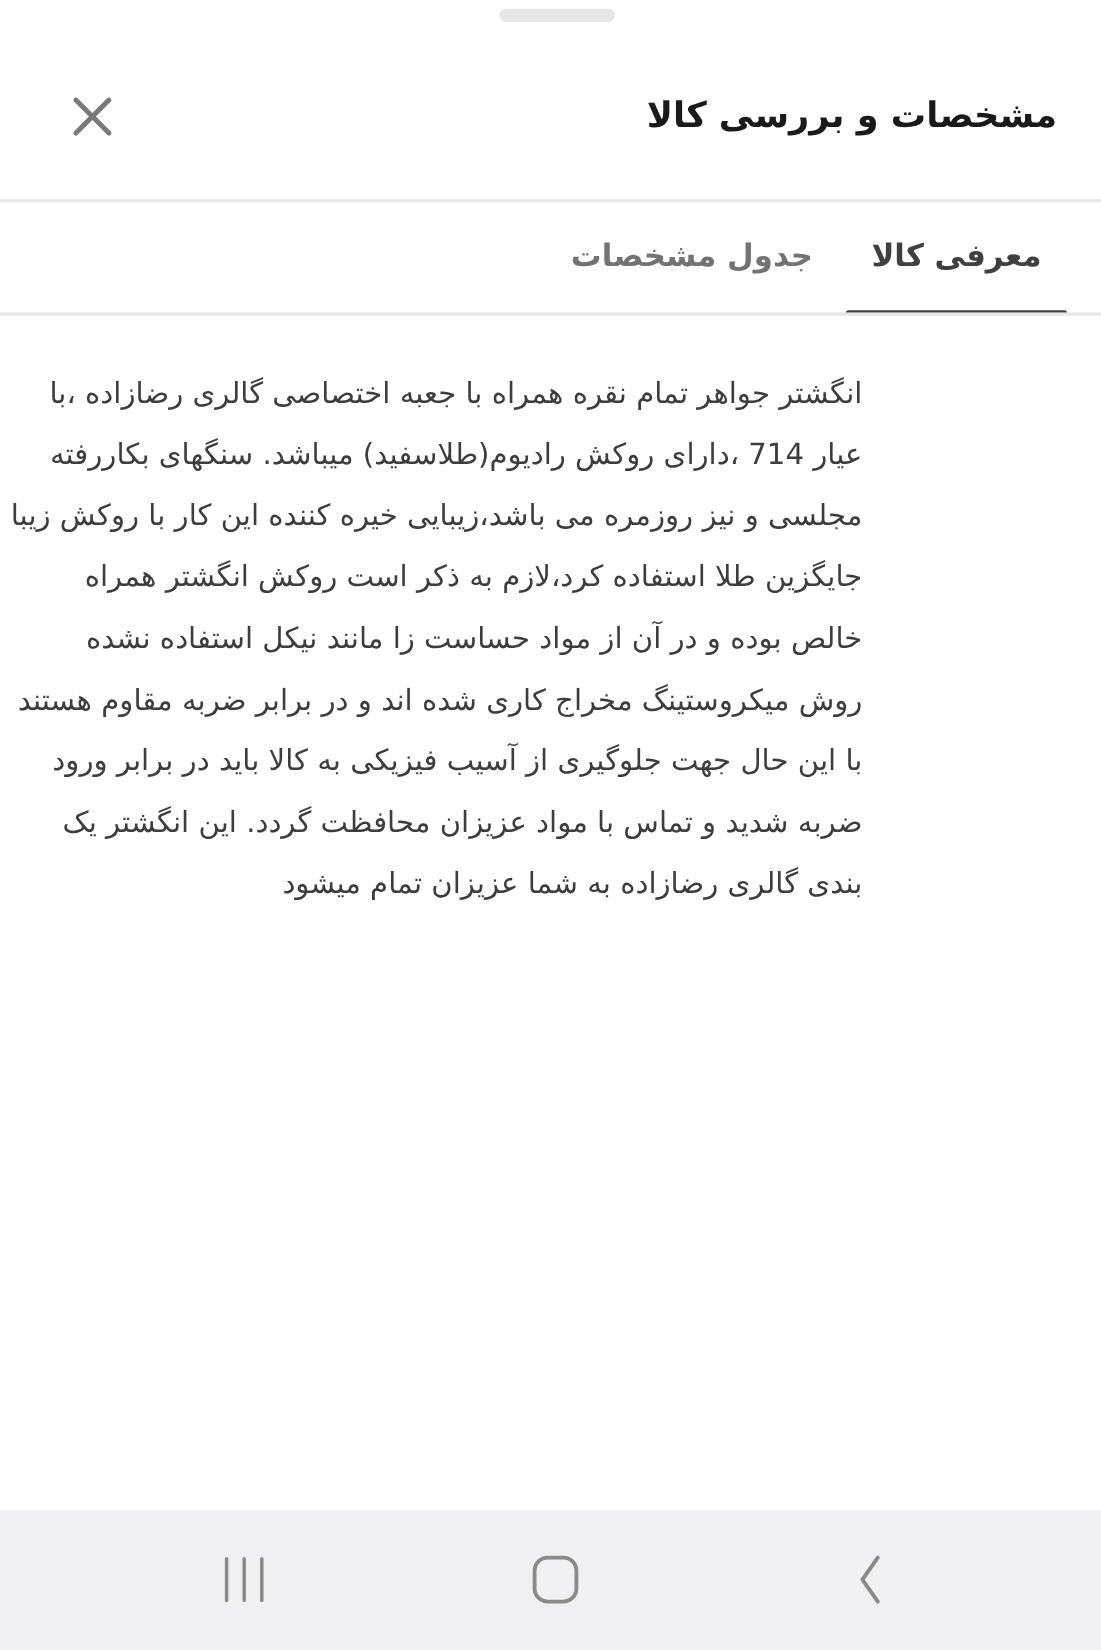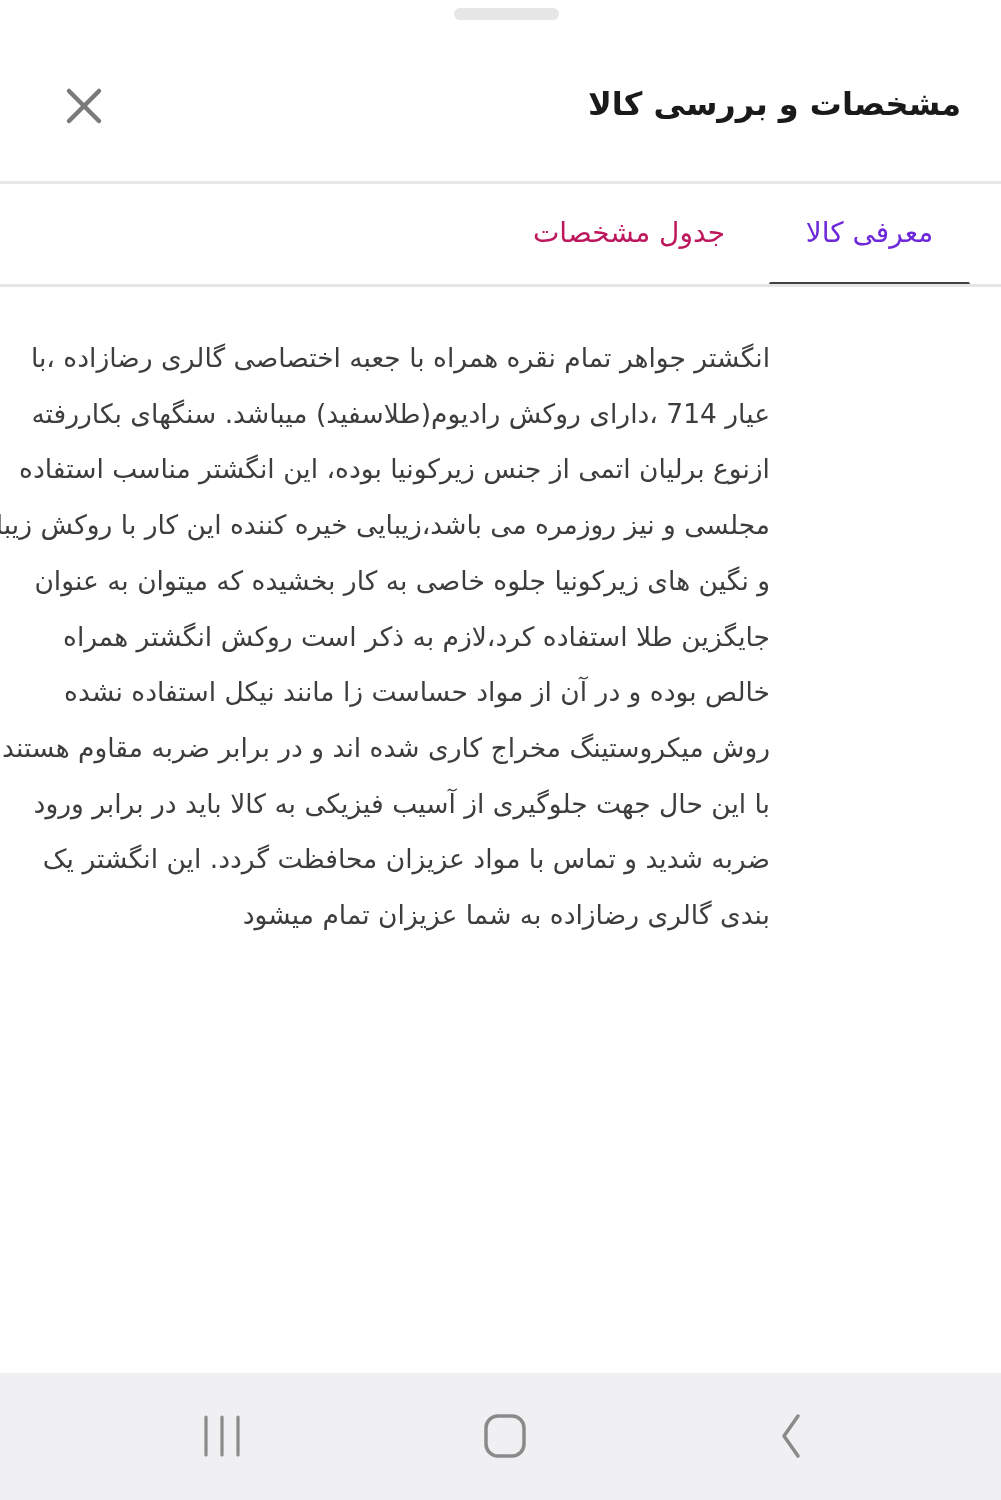--- a/index.html
+++ b/index.html
@@ -78,50 +78,51 @@
       align-items: center;
       justify-content: center;
       height: 100%;
       font-size: 28px;
       cursor: pointer;
       white-space: nowrap;
       padding-bottom: 6px;
     }
     .tab.active {
       width: 201px;
-      color: #6d28d9;
-      font-weight: normal;
+      color: #404040;
+      font-weight: bold;
       align-items: center;
     }
     .tab.active::after {
       content: "";
       position: absolute;
       left: 0;
       right: 0;
       bottom: 0;
       height: 4px;
       background: #424242;
       border-radius: 2px;
     }
     .tab.inactive {
       width: 280px;
-      color: #be185d;
+      color: #737373;
+      font-weight: bold;
     }
     .divider-tabs {
       position: absolute;
       left: 0;
       top: 284px;
       width: 1001px;
       height: 3px;
       background: #e6e6e6;
     }
     .content {
       position: absolute;
       left: 30px;
-      right: 36px;
+      right: 22px;
       top: 330px;
       direction: rtl;
       text-align: right;
       font-size: 26.5px;
       line-height: 55.7px;
       color: #3d3d3d;
     }
     .content .line {
       display: block;
       white-space: nowrap;
@@ -171,23 +172,21 @@
     <div class="tab inactive">
       <span>جدول مشخصات</span>
     </div>
   </div>
 
   <div class="divider-tabs"></div>
 
   <div class="content">
     <span class="line">انگشتر جواهر تمام نقره همراه با جعبه اختصاصی گالری رضازاده ،با</span>
     <span class="line">عیار 714 ،دارای روکش رادیوم(طلاسفید) میباشد. سنگهای بکاررفته</span>
-    <span class="line">ازنوع برلیان اتمی از جنس زیرکونیا بوده، این انگشتر مناسب استفاده</span>
     <span class="line">مجلسی و نیز روزمره می باشد،زیبایی خیره کننده این کار با روکش زیبا</span>
-    <span class="line">و نگین های زیرکونیا جلوه خاصی به کار بخشیده که میتوان به عنوان</span>
     <span class="line">جایگزین طلا استفاده کرد،لازم به ذکر است روکش انگشتر همراه</span>
     <span class="line">خالص بوده و در آن از مواد حساست زا مانند نیکل استفاده نشده</span>
     <span class="line">روش میکروستینگ مخراج کاری شده اند و در برابر ضربه مقاوم هستند</span>
     <span class="line">با این حال جهت جلوگیری از آسیب فیزیکی به کالا باید در برابر ورود</span>
     <span class="line">ضربه شدید و تماس با مواد عزیزان محافظت گردد. این انگشتر یک</span>
     <span class="line">بندی گالری رضازاده به شما عزیزان تمام میشود</span>
   </div>
 
   <div class="nav-bar">
     <div class="nav-btn" style="left:192px;">

